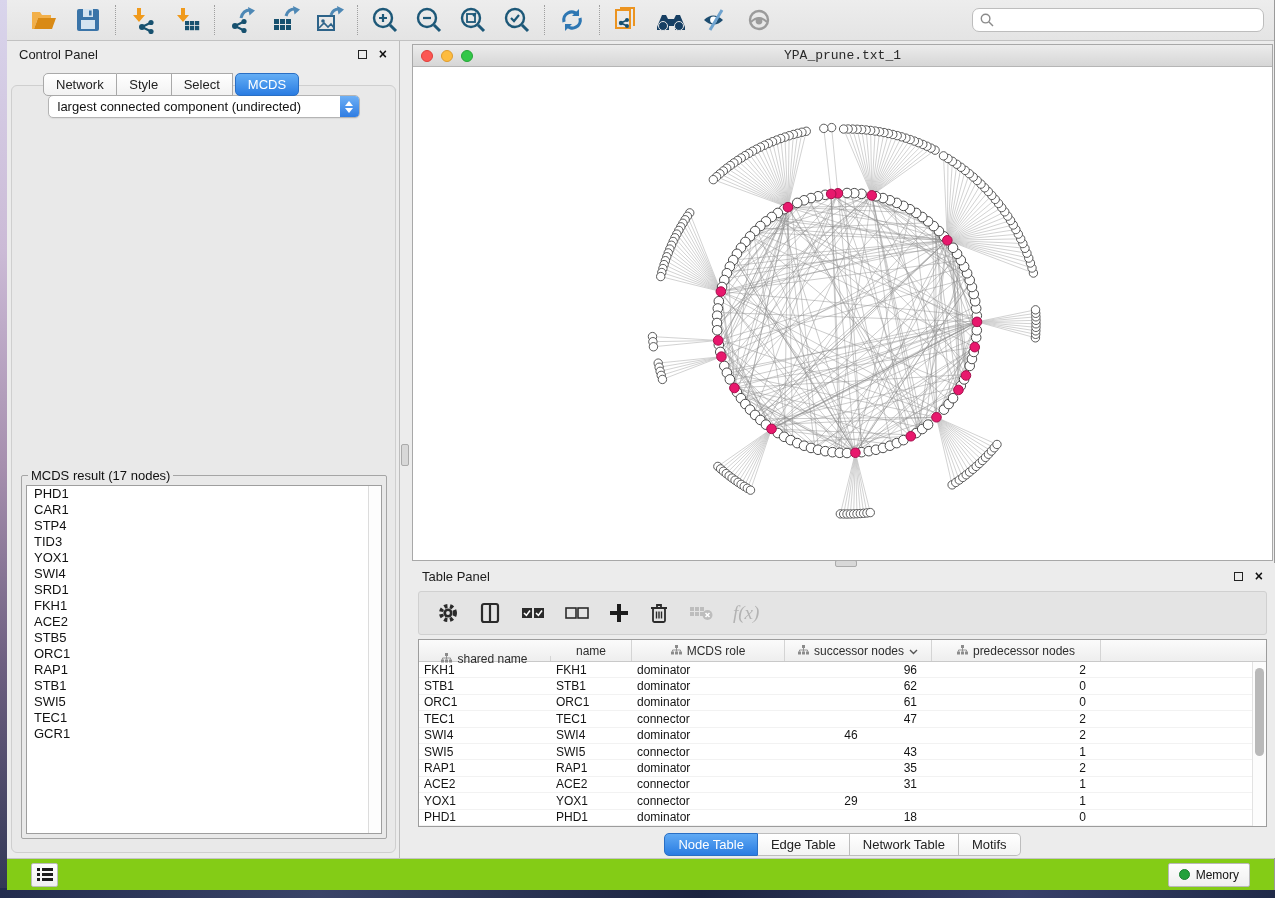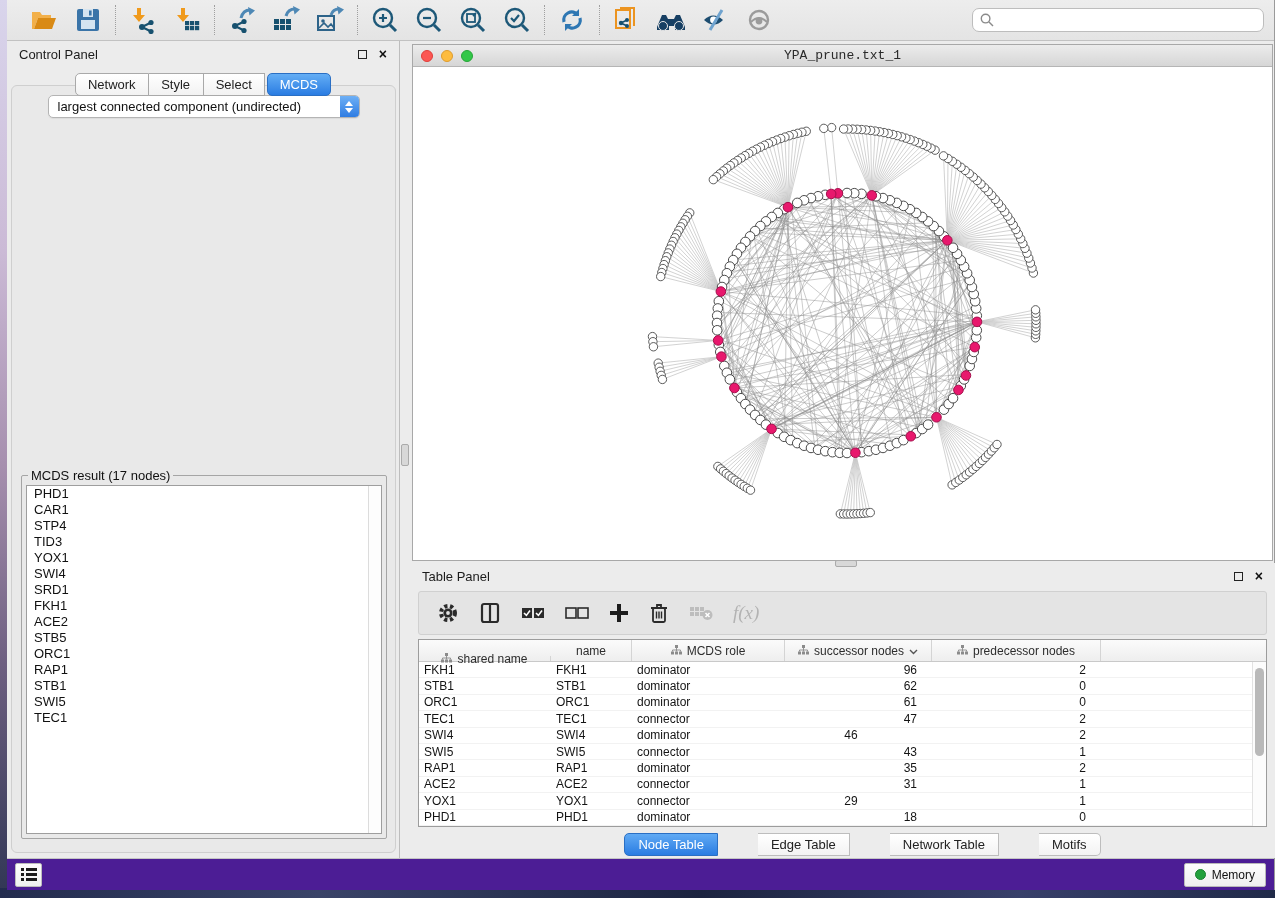--- a/index.html
+++ b/index.html
@@ -27,21 +27,21 @@
     display:flex;align-items:center;padding:0 7px;}
   .search-box input{border:none;outline:none;flex:1;font-size:12px;font-family:inherit;background:transparent;margin-left:5px;}
 
   
   .ctrl{position:absolute;left:0;top:41px;width:393px;height:817px;background:#ececec;border-right:1px solid #bdbdbd;}
   .panel-head{height:26px;display:flex;align-items:center;padding:0 12px;}
   .panel-title{font-size:13px;color:#1c1c1c;}
   .panel-head .spacer{flex:1;}
   .float-icon{width:9px;height:9px;border:1.4px solid #222;margin-right:12px;display:inline-block;}
   .close-glyph{font-size:14px;font-weight:bold;color:#111;line-height:1;}
-  .ctrl-tabs{position:absolute;left:0;top:32px;width:100%;display:flex;justify-content:center;z-index:3;}
+  .ctrl-tabs{position:absolute;left:0;top:32px;width:100%;display:flex;z-index:3;padding-left:36px;}
   .seg{display:flex;}
   .seg .tab{min-width:55px;padding:3px 12px;font-size:13px;background:linear-gradient(#ffffff,#f2f2f2);
     border:1px solid #a9a9a9;border-left:none;color:#222;text-align:center;cursor:pointer;}
   .seg .tab:first-child{border-left:1px solid #a9a9a9;border-radius:5px 0 0 5px;}
   .seg .tab:last-child{border-radius:0 5px 5px 0;}
   .seg .tab.active{background:linear-gradient(#64aef5,#2a7ce2);color:#fff;border:1px solid #2a6fc4;
     border-radius:5px;margin-left:2px;}
   .ctrl-pane{position:absolute;left:4px;top:44px;width:385px;height:768px;background:#e9e9e9;
     border:1px solid #cfcfcf;border-radius:6px;}
   .opt-label{margin-top:30px;text-align:center;font-size:13px;color:#111;}
@@ -96,28 +96,28 @@
   .tbl-head{display:flex;height:22px;background:linear-gradient(#fbfbfb,#eeeeee);border-bottom:1px solid #c9c9c9;}
   .th{display:flex;align-items:center;justify-content:center;gap:5px;font-size:12px;color:#2d2d2d;
     border-right:1px solid #d4d4d4;position:relative;cursor:pointer;}
   .tbl-body{position:absolute;left:0;top:22px;right:14px;bottom:0;}
   .tr{display:flex;height:16.4px;align-items:center;border-bottom:1px solid #f2f2f2;cursor:default;}
   .td{font-size:12px;color:#141414;white-space:nowrap;overflow:hidden;}
   .tbl-scroll{position:absolute;top:22px;right:0;bottom:0;width:14px;background:#fcfcfc;border-left:1px solid #e2e2e2;}
   .tbl-thumb{position:absolute;left:2px;top:6px;width:9px;height:88px;background:#b9b9b9;border-radius:5px;}
   .tp-tabs{position:absolute;left:0;top:270px;width:100%;display:flex;justify-content:center;}
   .tp-tabs .tab{padding:3px 13px;font-size:13px;background:linear-gradient(#ffffff,#f3f3f3);
-    border:1px solid #bdbdbd;border-left:none;color:#222;cursor:pointer;margin-left:40px;}
+    border:1px solid #bdbdbd;border-left:none;color:#222;cursor:pointer;}
   .tp-tabs .tab:first-child{border-left:1px solid #bdbdbd;border-radius:5px 0 0 5px;}
   .tp-tabs .tab:last-child{border-radius:0 5px 5px 0;}
   .tp-tabs .tab.active{background:linear-gradient(#60aaf4,#2a7ce2);color:#fff;border-color:#2a6fc4;}
 
   
-  .status{position:absolute;left:0;top:858px;width:100%;height:32px;background:#4c1d95;border-top:1px solid #c4c4c4;
-    display:flex;align-items:center;padding:0 8px;}
+  .status{position:absolute;left:0;top:858px;width:100%;height:32px;background:#84cc16;border-top:1px solid #c4c4c4;
+    display:flex;align-items:center;padding:0 24px;}
   .list-btn{width:27px;height:24px;background:linear-gradient(#fdfdfd,#f0f0f0);border:1px solid #bdbdbd;
     border-radius:2px;display:flex;align-items:center;justify-content:center;cursor:pointer;}
   .memory-btn{margin-left:auto;height:24px;padding:0 10px;background:linear-gradient(#fdfdfd,#efefef);
     border:1px solid #b9b9b9;border-radius:2px;display:flex;align-items:center;gap:6px;font-size:12px;color:#111;cursor:pointer;}
   .mem-dot{width:11px;height:11px;border-radius:50%;background:#22a13c;border:1px solid #188030;}
 </style>
 </head>
 <body>
 
 <div class="desktop-left"></div>
@@ -332,20 +332,21 @@
               <div class="mcds-item">SWI4</div>
               <div class="mcds-item">SRD1</div>
               <div class="mcds-item">FKH1</div>
               <div class="mcds-item">ACE2</div>
               <div class="mcds-item">STB5</div>
               <div class="mcds-item">ORC1</div>
               <div class="mcds-item">RAP1</div>
               <div class="mcds-item">STB1</div>
               <div class="mcds-item">SWI5</div>
               <div class="mcds-item">TEC1</div>
+              <div class="mcds-item">GCR1</div>
             </div>
           <div class="mcds-scroll"></div>
         </div>
       </fieldset>
     </div>
   </div>
 
   <div class="v-split">
       <div class="handle"></div>
     </div>

